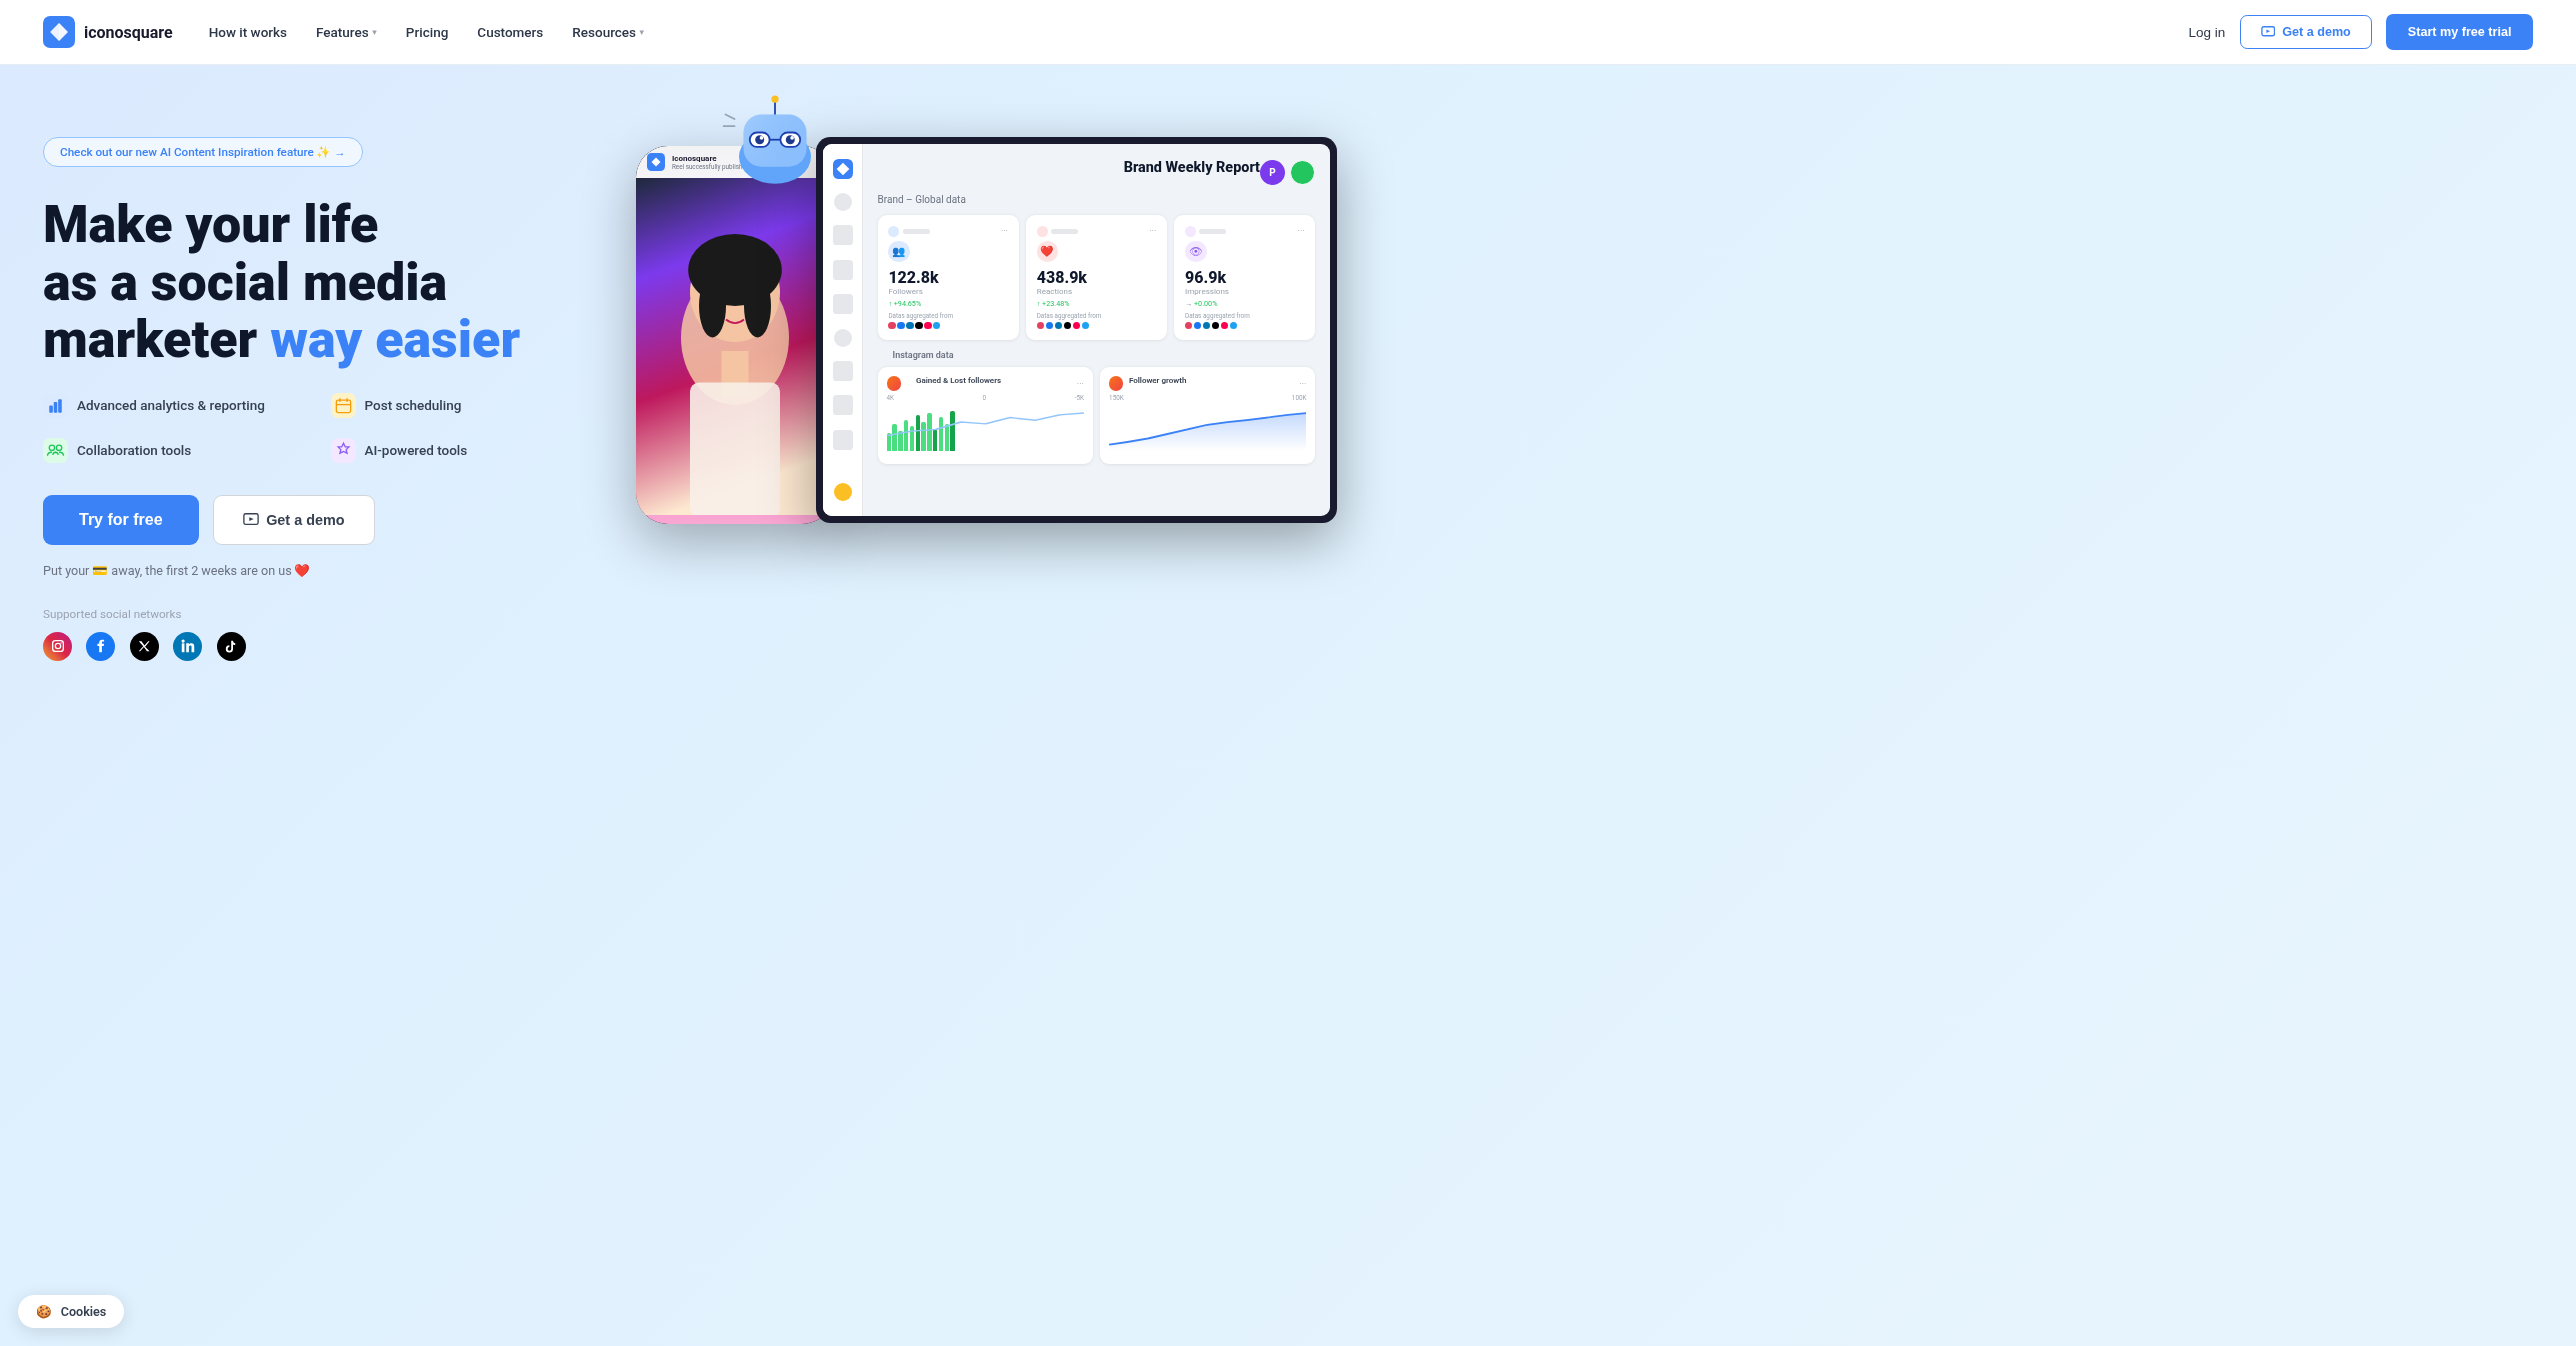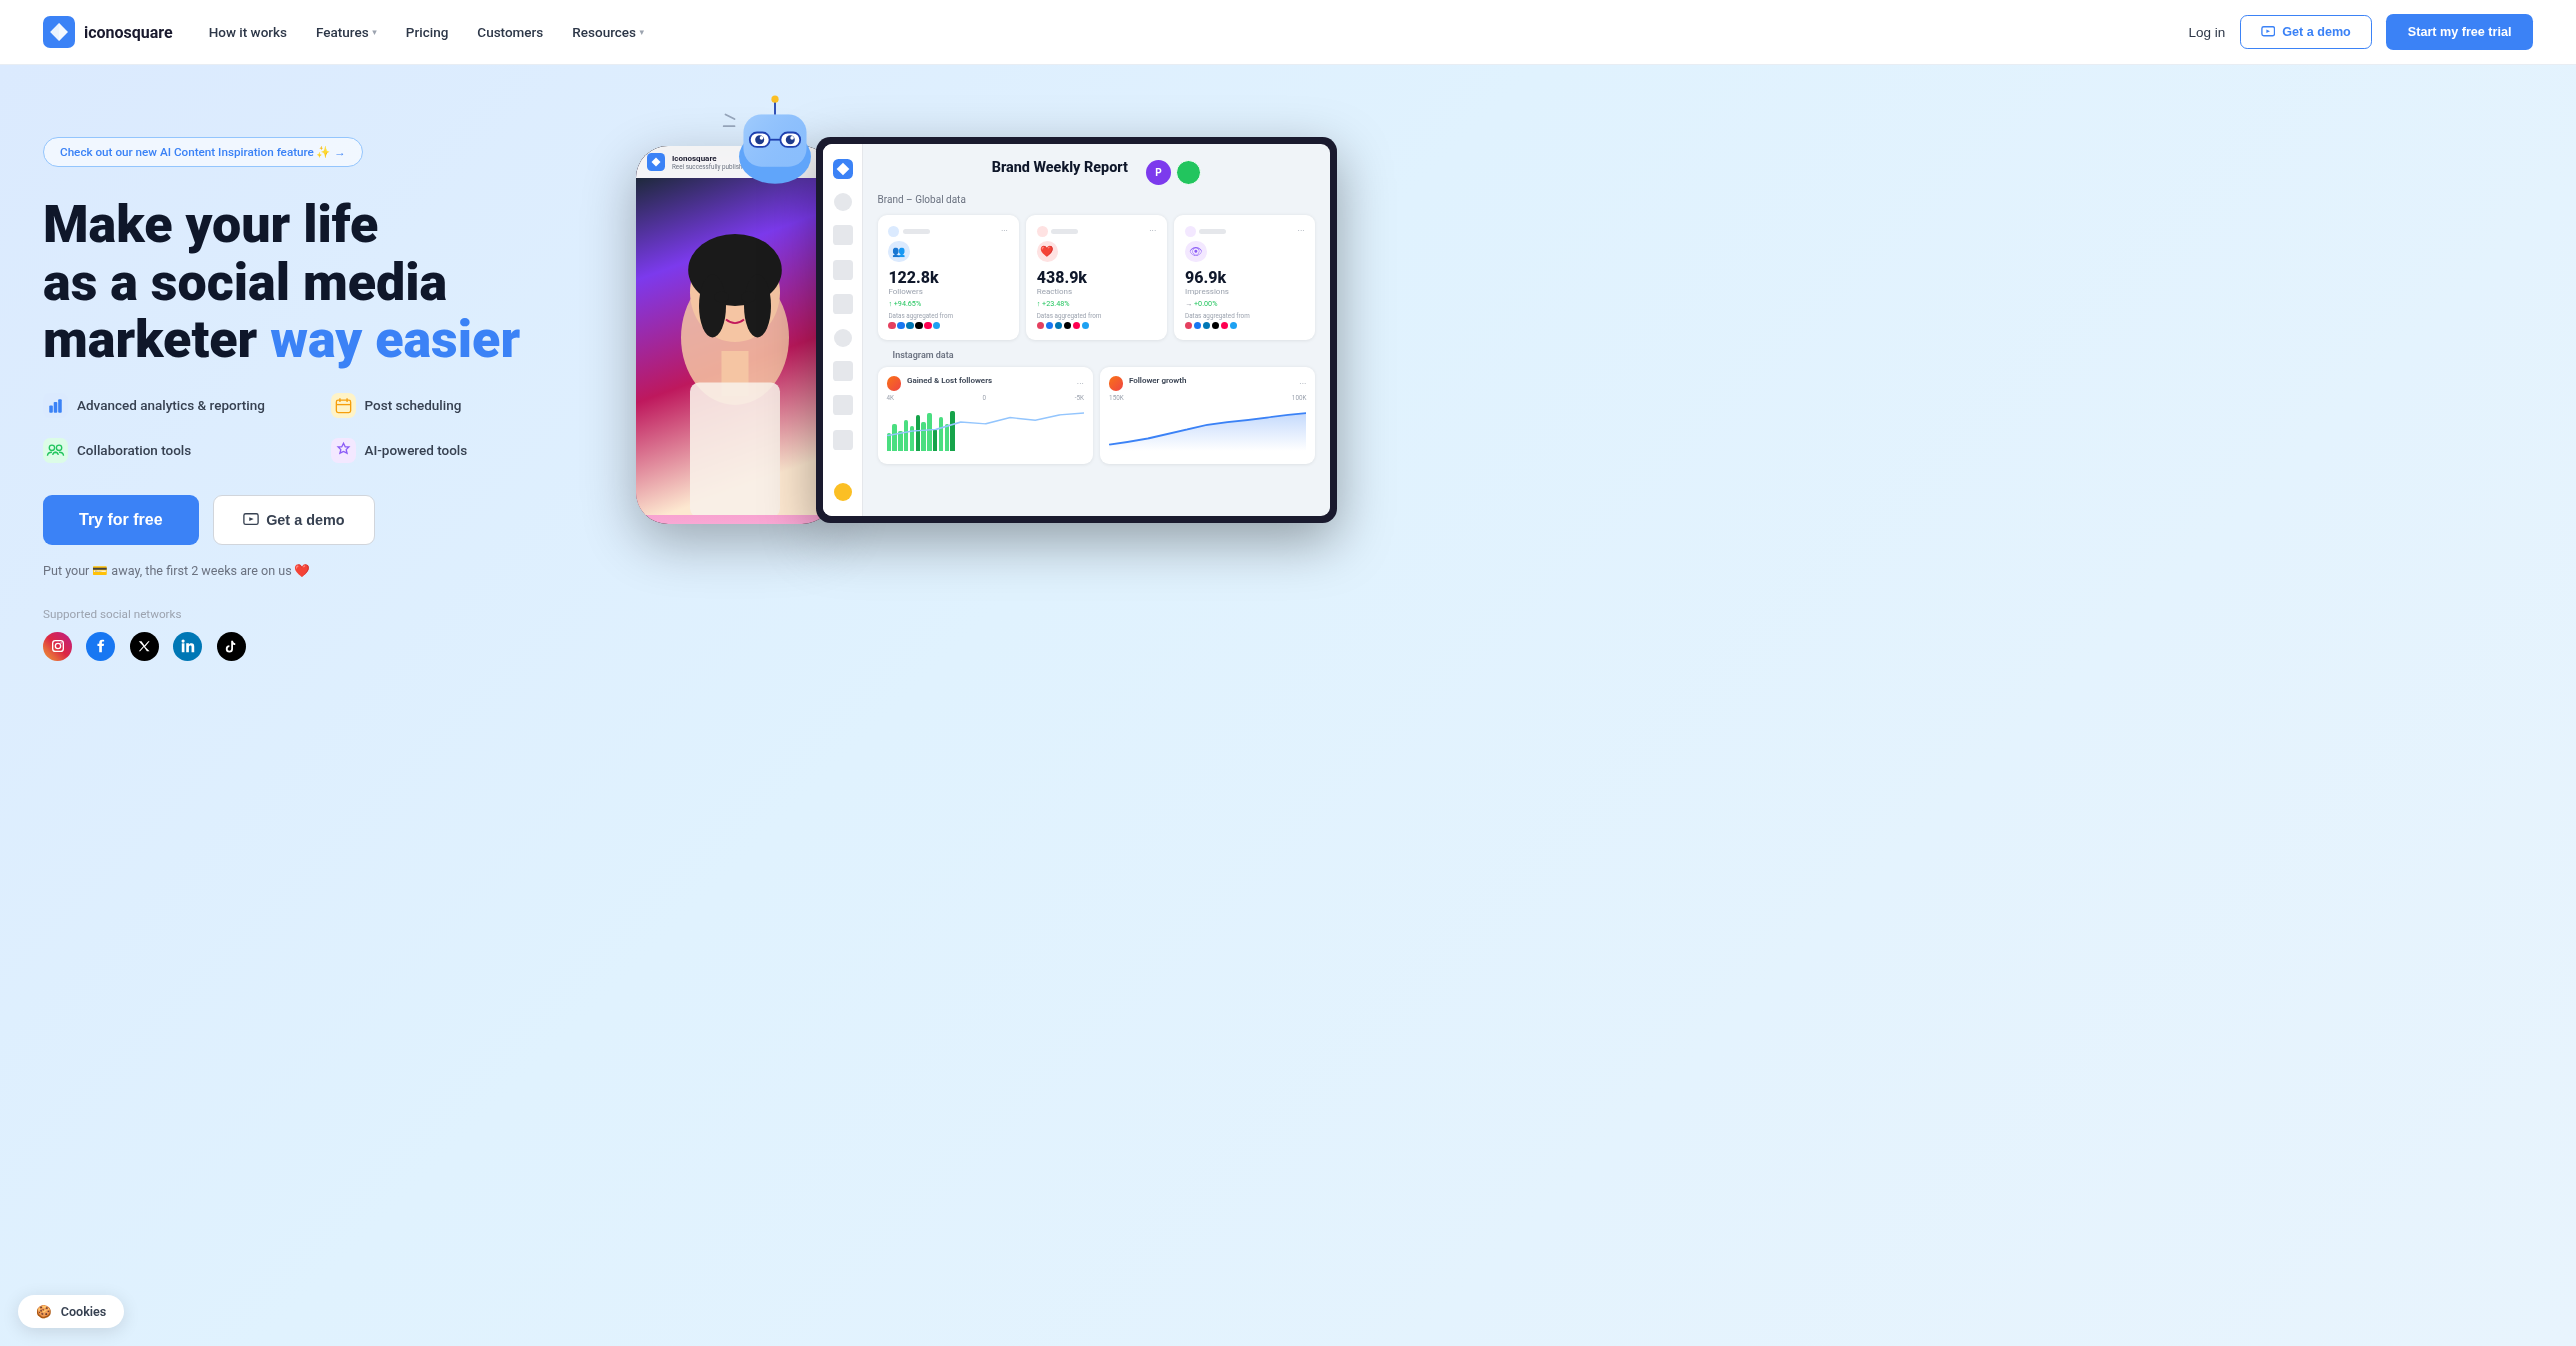--- a/index.html
+++ b/index.html
@@ -356,21 +356,21 @@
           <div class="sidebar-dot" style="background:#e5e7eb;border-radius:3.6px;"></div>
           <div class="sidebar-dot" style="background:#e5e7eb;border-radius:50%;width:18px;height:18px;"></div>
           <div class="sidebar-dot" style="background:#e5e7eb;border-radius:3.6px;"></div>
           <div class="sidebar-dot" style="background:#e5e7eb;border-radius:3.6px;"></div>
           <div class="sidebar-dot" style="background:#e5e7eb;border-radius:3.6px;"></div>
           <div style="margin-top:auto;">
             <div style="width:18px;height:18px;background:#fbbf24;border-radius:50%;margin:0 auto;"></div>
           </div>
         </div>
         <div class="tablet-main">
-          <div style="display:flex;justify-content:center;align-items:center;margin-bottom:7.2px;gap:18px;">
+          <div style="display:flex;justify-content:flex-end;align-items:center;margin-bottom:7.2px;">
             <div class="tablet-title">Brand Weekly Report</div>
             <div style="display:flex;gap:5.4px;align-items:center;">
               <div style="width:25px;height:25px;border-radius:50%;background:#7c3aed;display:flex;align-items:center;justify-content:center;color:white;font-size:10px;font-weight:700;">P</div>
               <div style="width:25px;height:25px;border-radius:50%;background:#22c55e;border:1.8px solid white;"></div>
             </div>
           </div>
           <div class="tablet-subtitle">Brand – Global data</div>
           <div class="metrics-grid">
             <div class="metric-card">
               <div style="display:flex;justify-content:space-between;align-items:flex-start;margin-bottom:3.6px;">
@@ -443,21 +443,21 @@
                 <div style="width:7.2px;height:7.2px;border-radius:50%;background:#ff0050;"></div>
                 <div style="width:7.2px;height:7.2px;border-radius:50%;background:#1da1f2;"></div>
               </div>
             </div>
           </div>
 
           <div style="font-size:9px;color:#6b7280;margin-bottom:7.2px;font-weight:600;padding-left:15px;">Instagram data</div>
           <div class="chart-row">
             <div class="chart-card">
               <div style="display:flex;justify-content:space-between;align-items:center;margin-bottom:3.6px;">
-                <div style="display:flex;align-items:center;gap:6px;">
+                <div style="display:flex;align-items:center;gap:15px;">
                   <div style="width:14.4px;height:14.4px;border-radius:50%;background:linear-gradient(135deg,#f97316,#ef4444);"></div>
                   <span class="chart-label">Gained &amp; Lost followers</span>
                 </div>
                 <span style="color:#9ca3af;font-size:9px;">···</span>
               </div>
               <div style="display:flex;justify-content:space-between;font-size:6.3px;color:#9ca3af;margin-bottom:1.8px;">
                 <span>4K</span>
                   <span>0</span>
                   <span>-5K</span>
               </div>

